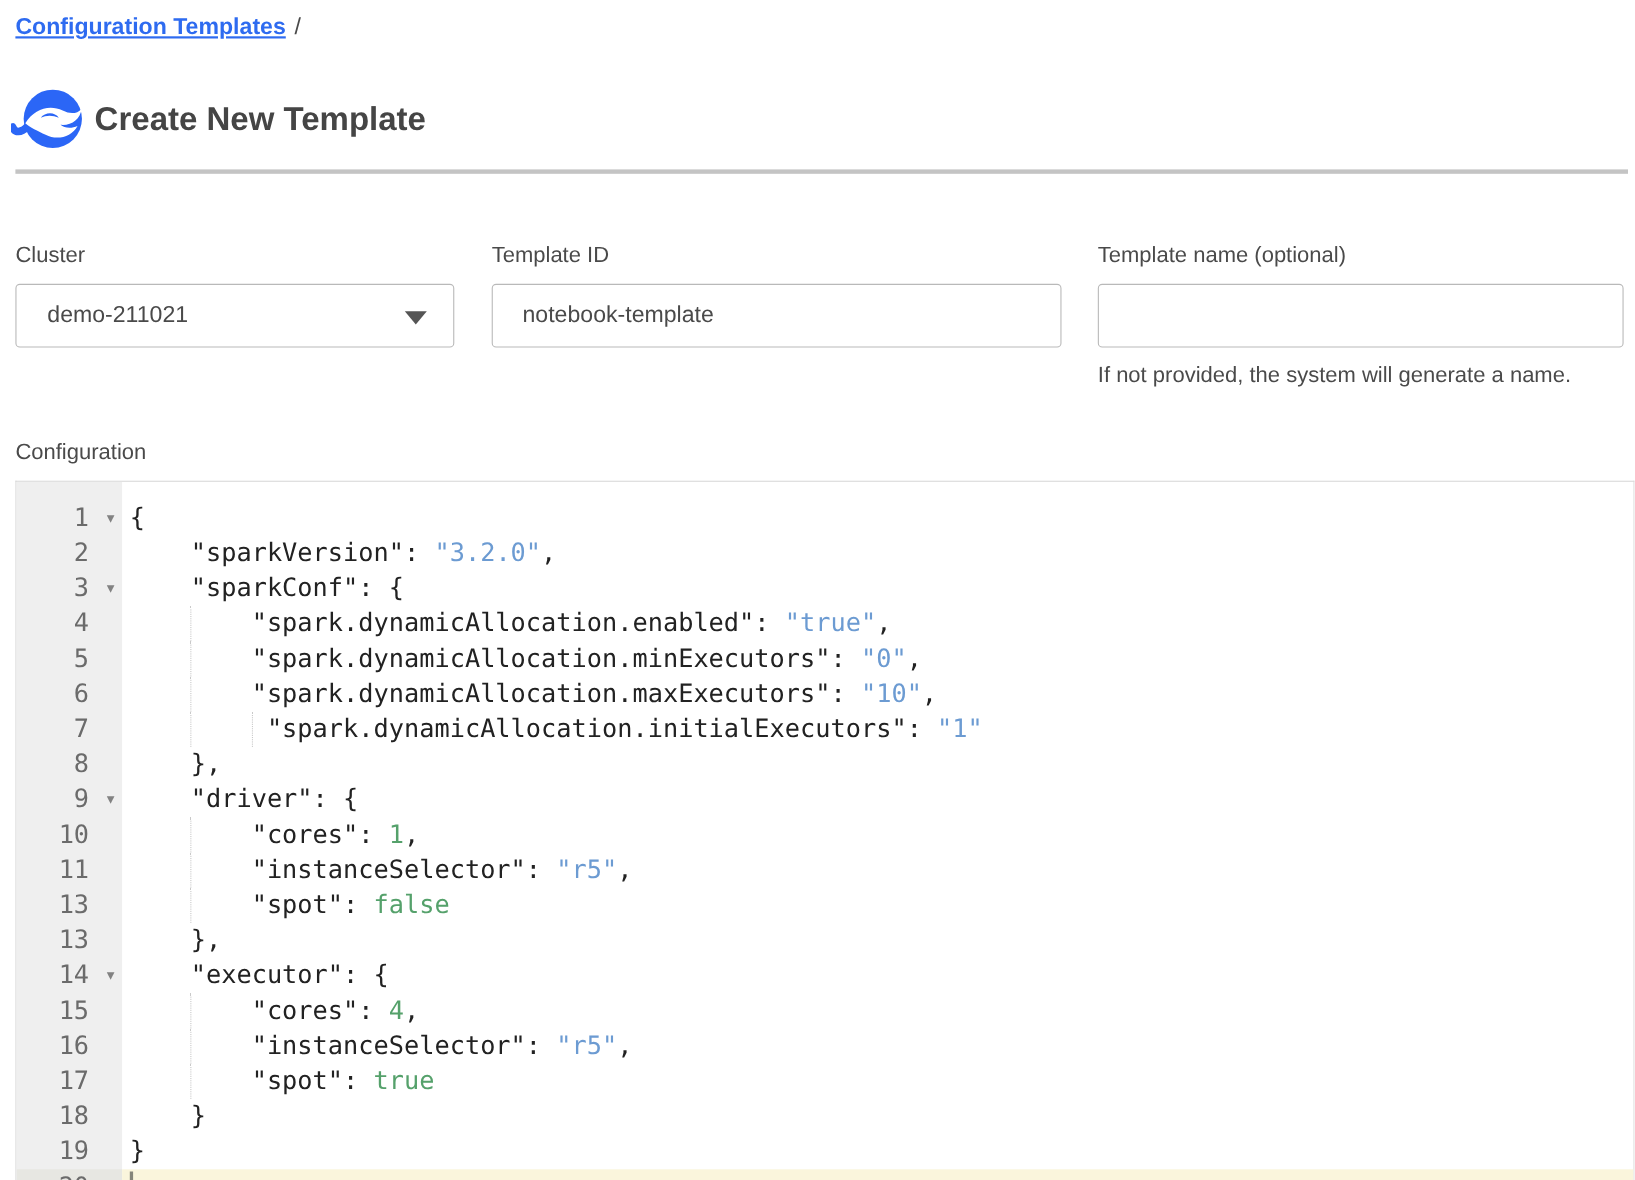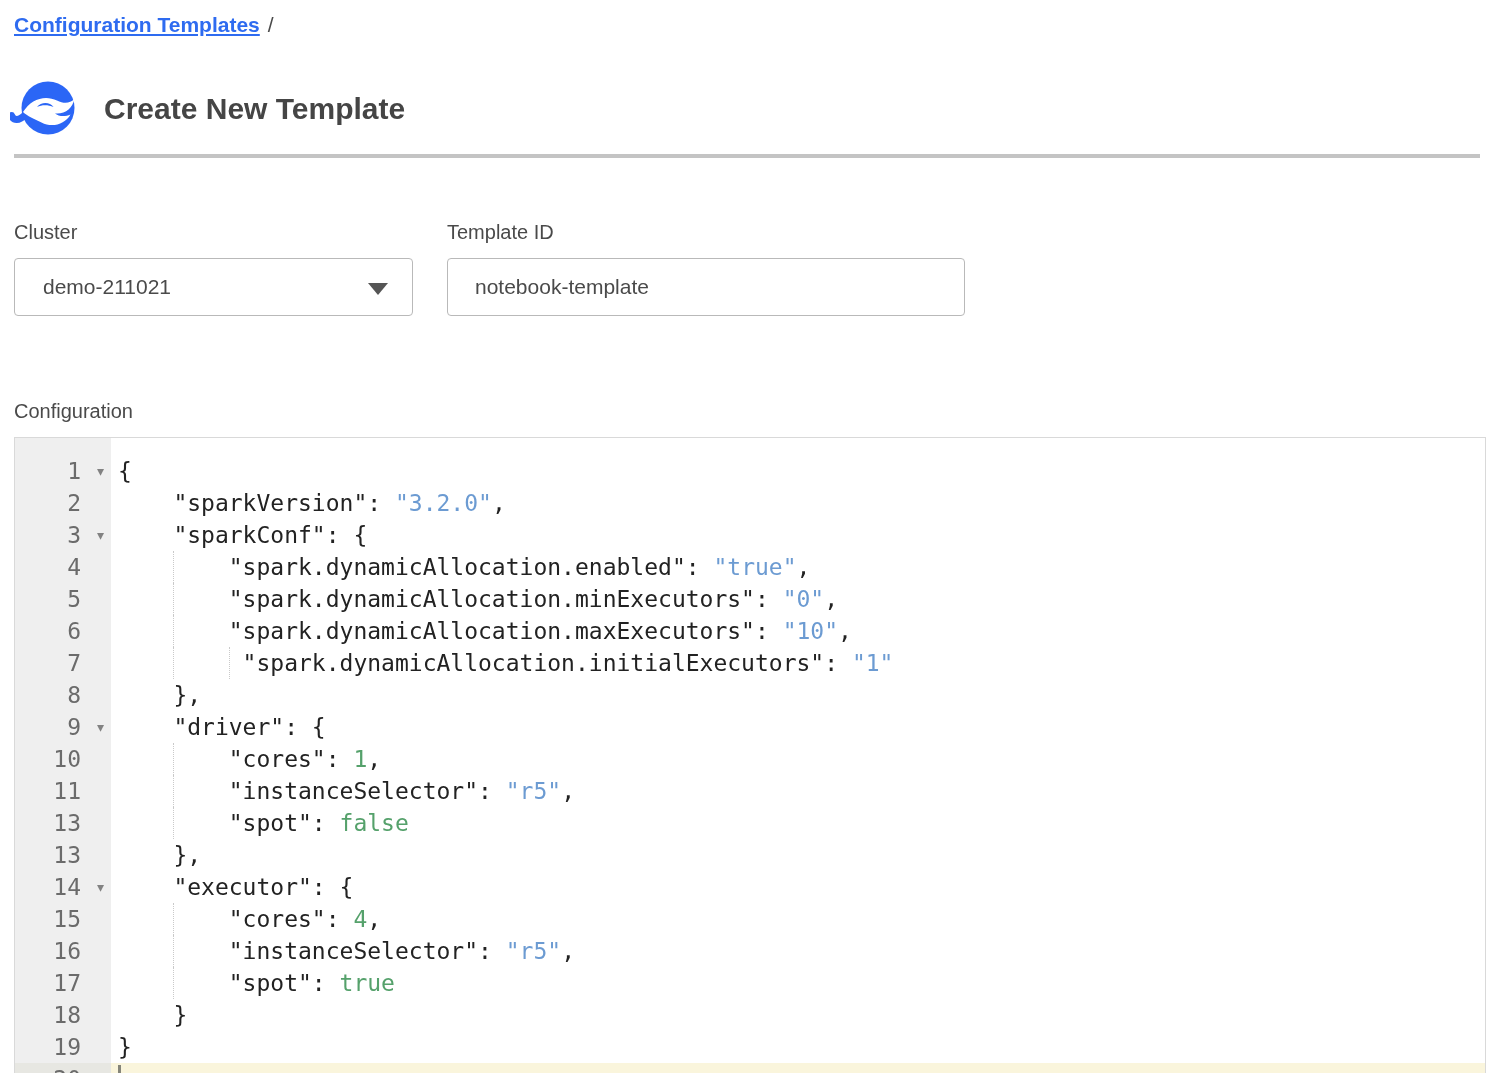--- a/index.html
+++ b/index.html
@@ -6,21 +6,21 @@
   html,body { width:1486px; height:1073px; overflow:hidden; background:#fff;
               font-family:"Liberation Sans", sans-serif; }
   .page { position:relative; width:1486px; height:1073px; background:#fff; }
 
   
   .breadcrumb { position:absolute; left:14px; top:13px; font-size:21px; }
   .breadcrumb a { color:var(--link-blue,#2e6bf0); text-decoration:underline; font-weight:600; cursor:pointer; }
   .breadcrumb .sep { color:#4a4a4a; margin-left:8px; font-weight:400; }
 
   
-  .header { position:absolute; left:10px; top:80px; display:flex; align-items:center; gap:28px;text-align:right; }
+  .header { position:absolute; left:10px; top:80px; display:flex; align-items:center; gap:10px;text-align:right; }
   .logo { width:66px; height:58px; flex:0 0 auto; }
   h1.title { font-size:30px; font-weight:700; color:#454545; }
 
   .divider { position:absolute; left:14px; top:154px; width:1466px; height:4px; background:#c4c4c4; }
 
   
   .field { position:absolute; top:218px; }
   .field label { display:block; font-size:20px; color:#4a4a4a; line-height:28px; margin-bottom:12px; }
   .field-cluster { left:14px;  width:399px; }
   .field-template-id { left:447px; width:518px; }
@@ -91,20 +91,25 @@
       <span>demo-211021</span>
       <span class="select-caret"></span>
     </div>
   </div>
 
   <div class="field field-template-id">
     <label>Template ID</label>
     <input class="text-input" type="text" value="notebook-template" style="">
   </div>
 
+  <div class="field field-template-name">
+    <label>Template name (optional)</label>
+    <input class="text-input" type="text" value="" style="">
+    <div class="helper">If not provided, the system will generate a name.</div>
+  </div>
 
   <div class="config-label">Configuration</div>
 
   <div class="editor">
     <div class="gutter">
         <div class="gutter-row"><span>1</span><span class="fold">▾</span></div>
         <div class="gutter-row"><span>2</span></div>
         <div class="gutter-row"><span>3</span><span class="fold">▾</span></div>
         <div class="gutter-row"><span>4</span></div>
         <div class="gutter-row"><span>5</span></div>

